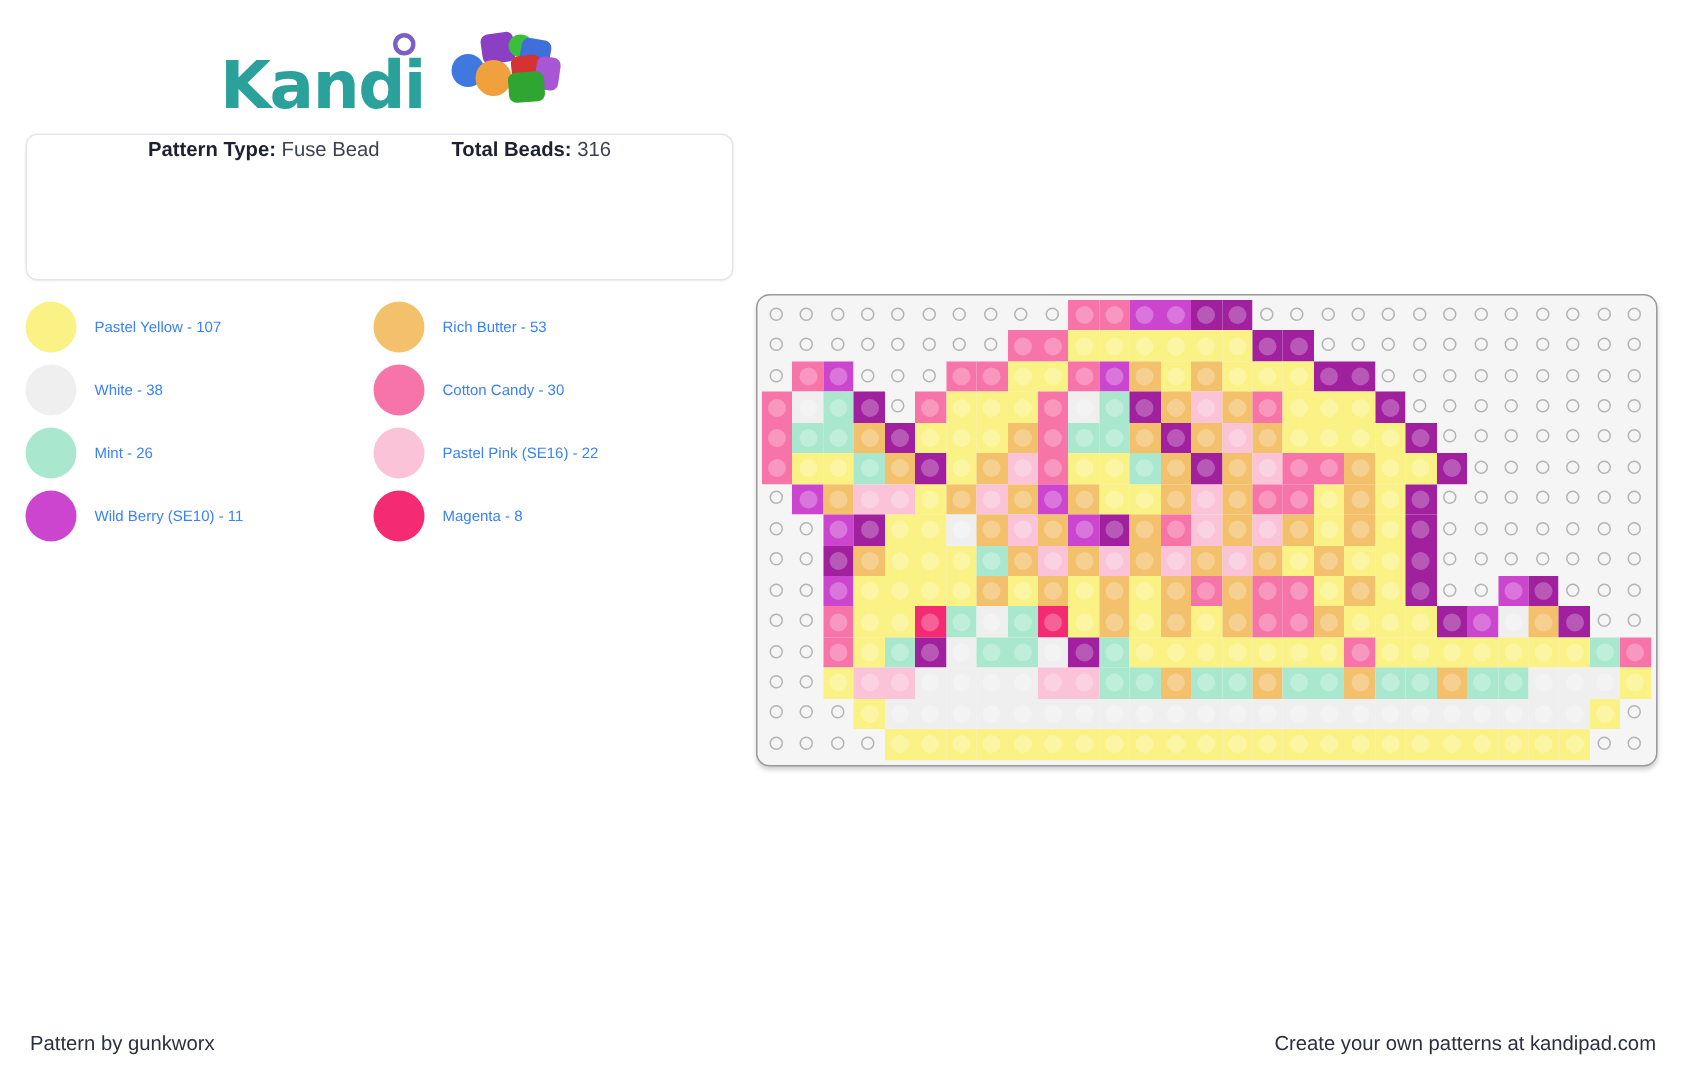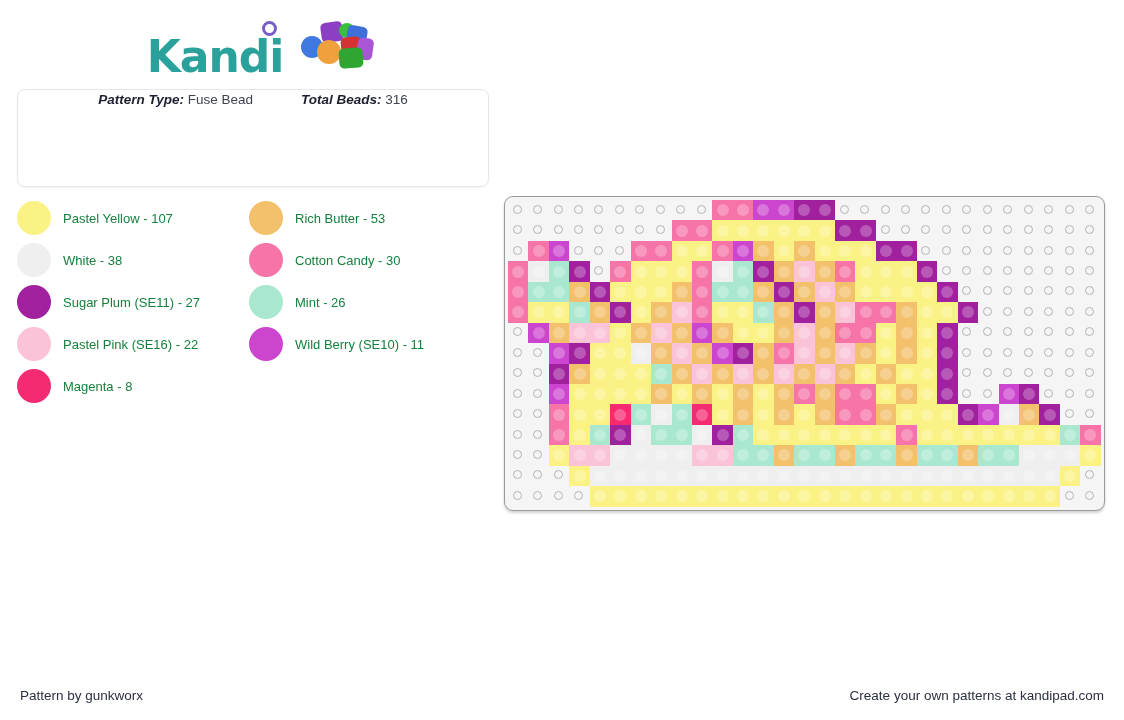--- a/index.html
+++ b/index.html
@@ -41,36 +41,36 @@
   }
   #pattern-title{
     text-align:center;font-size:27px;font-weight:700;
     margin:13px 0 10px 0;letter-spacing:-.3px;color:#111520;
   }
   .meta-row{
     display:flex;justify-content:center;gap:48px;
     font-size:13.5px;line-height:20px;color:#2b3040;
   }
   .meta-row.second{margin-top:5px;}
-  .meta-item b{font-weight:700;color:#1c2030;font-style:italic;}
+  .meta-item b{font-weight:700;color:#1c2030;}
   .meta-item span{color:#3d4251;}
 
   
   #legend{
     position:absolute;left:17px;top:197px;width:470px;
     display:grid;grid-template-columns:232px 232px;
     column-gap:0;row-gap:0;
   }
   .legend-item{
     display:flex;align-items:center;height:42px;gap:12px;
   }
   .swatch{
     width:34px;height:34px;border-radius:50%;flex:0 0 34px;
   }
-  .legend-label{font-size:13px;color:#15803d;white-space:nowrap;text-align:right;}
+  .legend-label{font-size:10px;color:#3b82f6;white-space:nowrap;text-align:right;}
 
   
   #grid-panel{
     position:absolute;left:504px;top:196px;
     background:#f5f5f5;
     border:1px solid #9a9a9a;
     border-radius:9px;
     padding:3px;
     box-shadow:0 2px 3px rgba(0,0,0,.18);
   }
@@ -155,24 +155,20 @@
     </div>
     <div class="legend-item">
       <span class="swatch" style="background: rgb(239, 239, 239);"></span>
       <span class="legend-label">White - 38</span>
     </div>
     <div class="legend-item">
       <span class="swatch" style="background: rgb(247, 116, 168);"></span>
       <span class="legend-label">Cotton Candy - 30</span>
     </div>
     <div class="legend-item">
-      <span class="swatch" style="background: rgb(160, 32, 158);"></span>
-      <span class="legend-label">Sugar Plum (SE11) - 27</span>
-    </div>
-    <div class="legend-item">
       <span class="swatch" style="background: rgb(169, 232, 207);"></span>
       <span class="legend-label">Mint - 26</span>
     </div>
     <div class="legend-item">
       <span class="swatch" style="background: rgb(250, 195, 216);"></span>
       <span class="legend-label">Pastel Pink (SE16) - 22</span>
     </div>
     <div class="legend-item">
       <span class="swatch" style="background: rgb(204, 69, 207);"></span>
       <span class="legend-label">Wild Berry (SE10) - 11</span>

